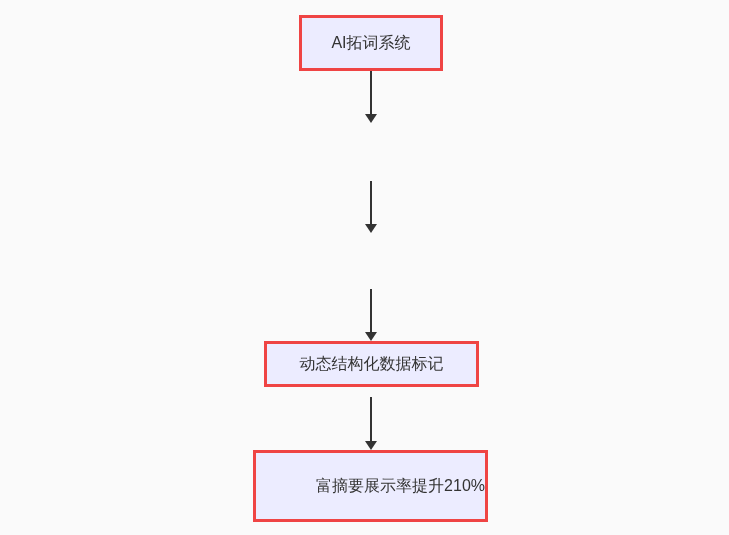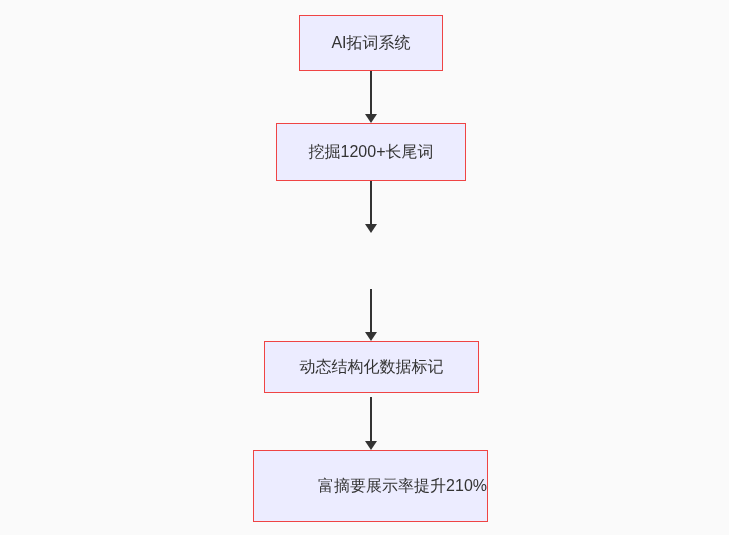--- a/index.html
+++ b/index.html
@@ -11,33 +11,33 @@
     width: 729px;
     height: 535px;
     background: #fafafa;
     font-family: "Liberation Sans", "DejaVu Sans", sans-serif;
     overflow: hidden;
   }
   .flow-node {
     position: absolute;
     box-sizing: border-box;
     background: #ECECFF;
-    border: 1px solid #ef4444;
+    border: 3px solid #ef4444;
     color: #333333;
     font-size: 16px;
     display: flex;
     align-items: center;
     justify-content: center;
     text-align: center;
     white-space: nowrap;
   }
   .node-1 { left: 299px; top: 15px;  width: 144px; height: 56px; }
   .node-2 { left: 276px; top: 123px; width: 190px; height: 58px; }
   .node-3 { left: 261px; top: 233px; width: 221px; height: 56px; }
-  .node-4 { left: 264px; top: 341px; width: 215px; height: 52px; }
+  .node-4 { left: 264px; top: 341px; width: 215px; height: 46px; }
   .node-5 { left: 253px; top: 450px; width: 235px; height: 72px; justify-content: flex-end; }
 
   .flow-arrow {
     position: absolute;
     left: 371px;
     transform: translateX(-50%);
     display: flex;
     flex-direction: column;
     align-items: center;
   }
@@ -65,23 +65,20 @@
 
   <div class="flow-node node-1">
     <span>AI拓词系统</span>
   </div>
 
   <div class="flow-arrow arrow-1">
     <div class="shaft"></div>
     <div class="head"></div>
   </div>
 
-  <div class="flow-node node-2">
-    <span>挖掘1200+长尾词</span>
-  </div>
 
   <div class="flow-arrow arrow-2">
     <div class="shaft"></div>
     <div class="head"></div>
   </div>
 
 
   <div class="flow-arrow arrow-3">
     <div class="shaft"></div>
     <div class="head"></div>

